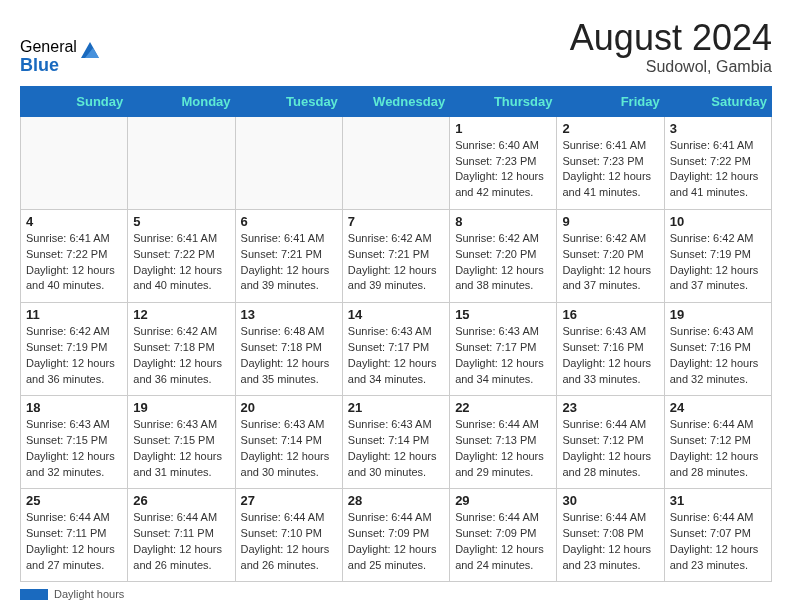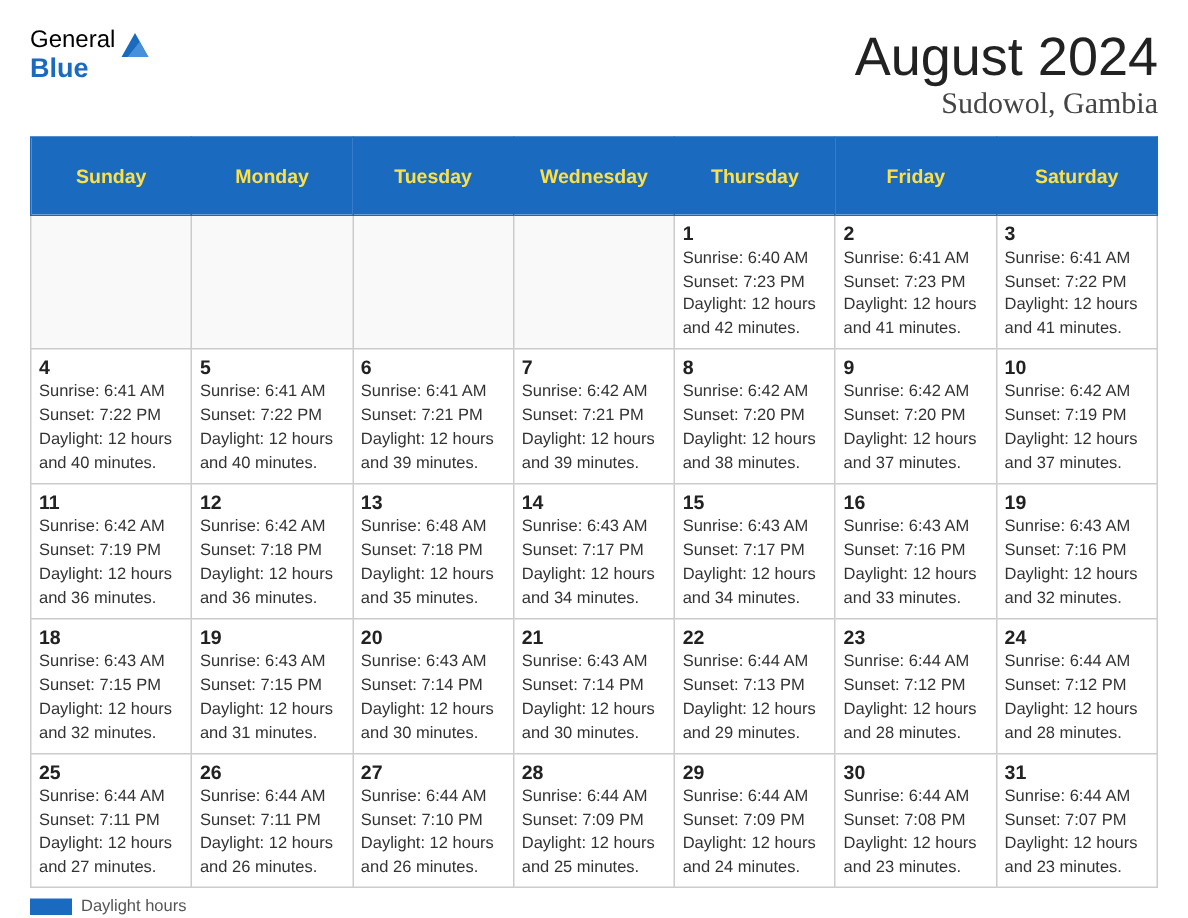--- a/index.html
+++ b/index.html
@@ -13,21 +13,21 @@
     .page {
       width: 792px;
       height: 612px;
       padding: 18px 20px 12px 20px;
       display: flex;
       flex-direction: column;
     }
     .header {
       display: flex;
       justify-content: space-between;
-      align-items: flex-start;
+      align-items: flex-end;
       margin-bottom: 10px;
     }
     .logo {
       display: flex;
       align-items: center;
     }
     .logo-text {
       display: flex;
       flex-direction: column;
       line-height: 1.1;
@@ -47,38 +47,37 @@
     .title-block {
       text-align: right;
     }
     .main-title {
       font-size: 36px;
       font-weight: normal;
       color: #222;
       line-height: 1.1;
     }
     .subtitle {
-      font-size: 20px;
+      font-size: 16px;
       color: #444;
-      font-family: Liberation Serif, serif;
     }
     .calendar {
       flex: 1;
       border: 1px solid #ccc;
       border-collapse: collapse;
       width: 100%;
       table-layout: fixed;
     }
     .calendar th {
       background-color: #1a6abf;
-      color: #fde047;
+      color: #5eead4;
       font-size: 13px;
       font-weight: bold;
-      padding: 18px 4px;
-      text-align: center;
+      padding: 7px 4px;
+      text-align: right;
       border: 1px solid #1a6abf;
     }
     .calendar td {
       vertical-align: top;
       border: 1px solid #ccc;
       padding: 4px 5px;
       font-size: 10.5px;
       color: #333;
       background: #fff;
       height: 82px;

